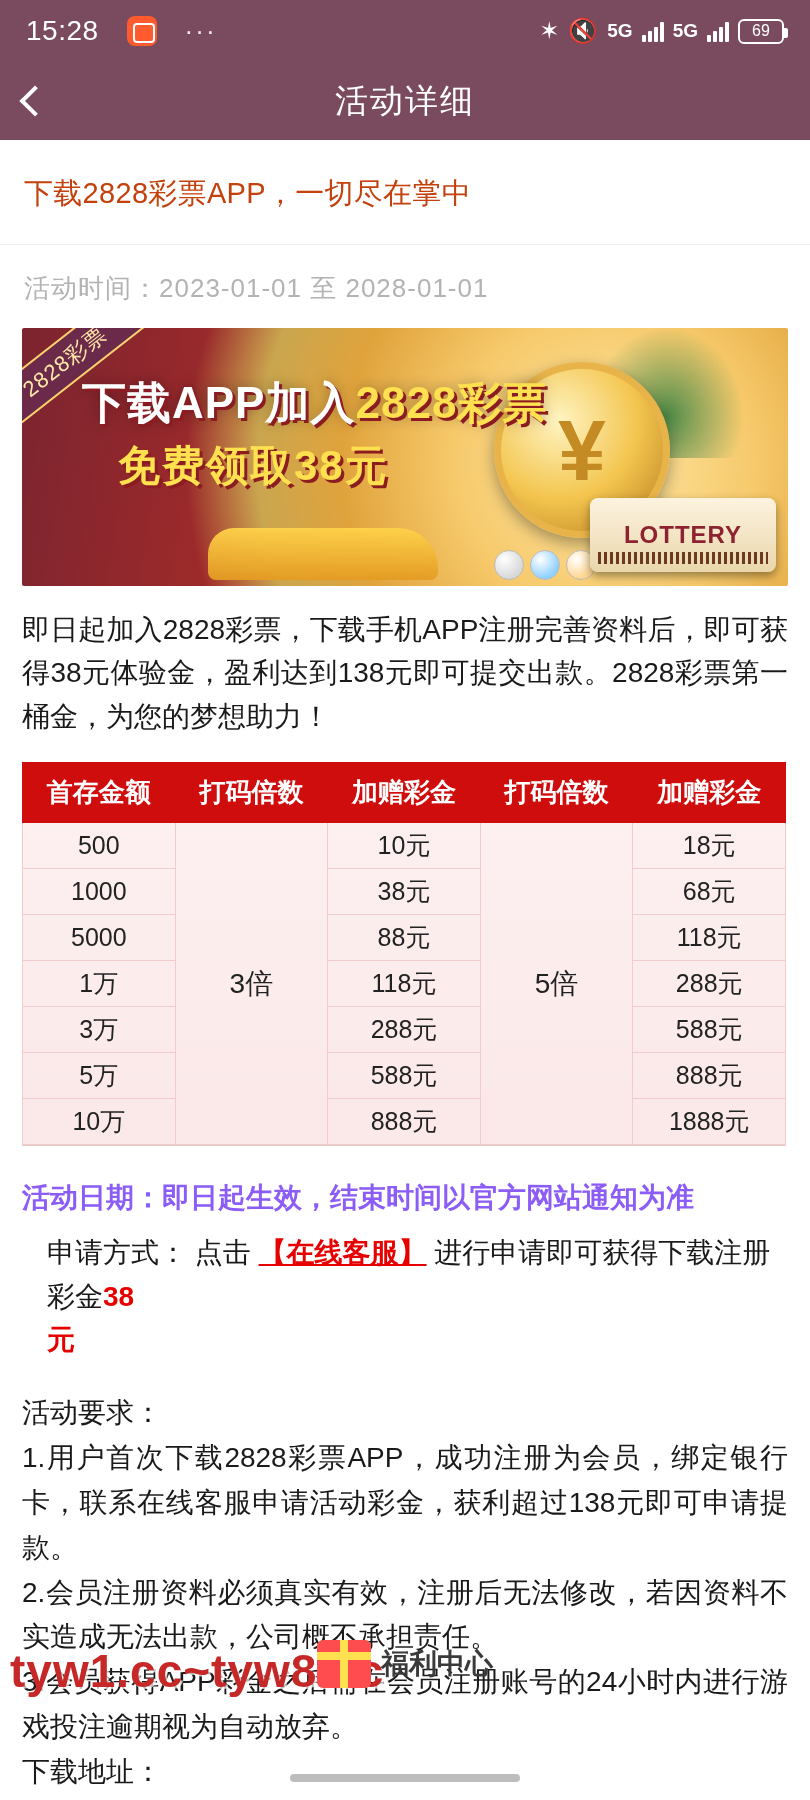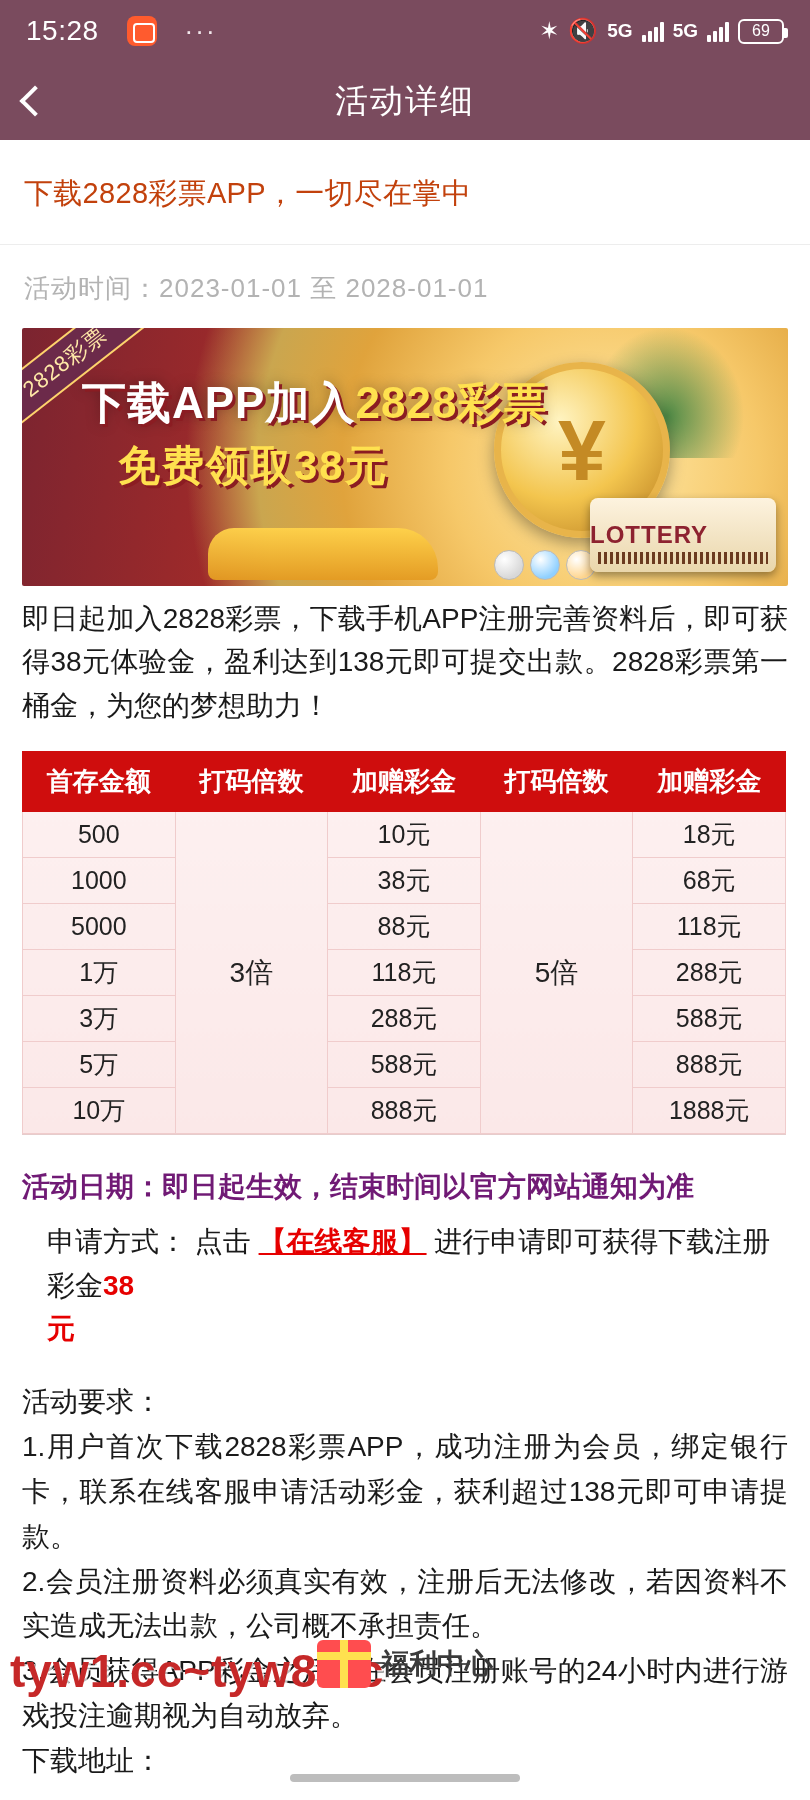--- a/index.html
+++ b/index.html
@@ -156,21 +156,21 @@
     content: "¥"; position: absolute; inset: 0;
     display: flex; align-items: center; justify-content: center;
     font-size: 86px; color: #c48a24; font-weight: bold;
   }
   .lottery-tkt {
     position: absolute; right: 12px; bottom: 14px;
     width: 186px; height: 74px;
     background: linear-gradient(180deg,#fdf3df,#e9d6ab);
     border-radius: 8px;
     box-shadow: 0 4px 10px rgba(0,0,0,.4);
-    display: flex; align-items: center; 
+    display: flex; align-items: center; justify-content: center;
     color: #8d2230; font-size: 24px; font-weight: bold;
     letter-spacing: 1px;
   }
   .lottery-tkt::after {
     content: ""; position: absolute; left: 8px; right: 8px; bottom: 8px;
     height: 12px;
     background: repeating-linear-gradient(90deg,#6b3a1f 0 3px, transparent 3px 6px);
   }
   .banner-car {
     position: absolute; left: 186px; bottom: 6px;
@@ -188,21 +188,21 @@
   .banner-balls span:nth-child(3){ background: radial-gradient(circle at 34% 30%, #fff, #ffd68f 70%); }
   .palm {
     position: absolute; right: 36px; top: -10px;
     width: 170px; height: 140px;
     background: radial-gradient(ellipse at 50% 70%, #2f7c3a 0%, rgba(47,124,58,0) 64%);
     opacity: .85;
   }
 
   
   .para {
-    padding: 11px 22px 10px 22px;
+    padding: 22px 22px 10px 22px;
     font-size: 28px;
     line-height: 1.55;
     color: #1a1a1a;
     text-align: justify;
   }
 
   
   .tbl-wrap { padding: 14px 24px 6px 22px; }
   table.promo {
     width: 100%;
@@ -226,21 +226,21 @@
     padding: 6px 4px;
     height: 36px;
   }
   table.promo td.mult { font-size: 28px; }
 
   
   .redline {
     padding: 26px 22px 4px 22px;
     font-size: 28px;
     font-weight: bold;
-    color: #701a75;
+    color: #8b5cf6;
     line-height: 1.5;
   }
   .applyline {
     padding: 8px 22px 4px 22px;
     font-size: 28px;
     color: #1a1a1a;
     line-height: 1.55;
     margin-left: 25px;
   }
   .applyline .lnk {

